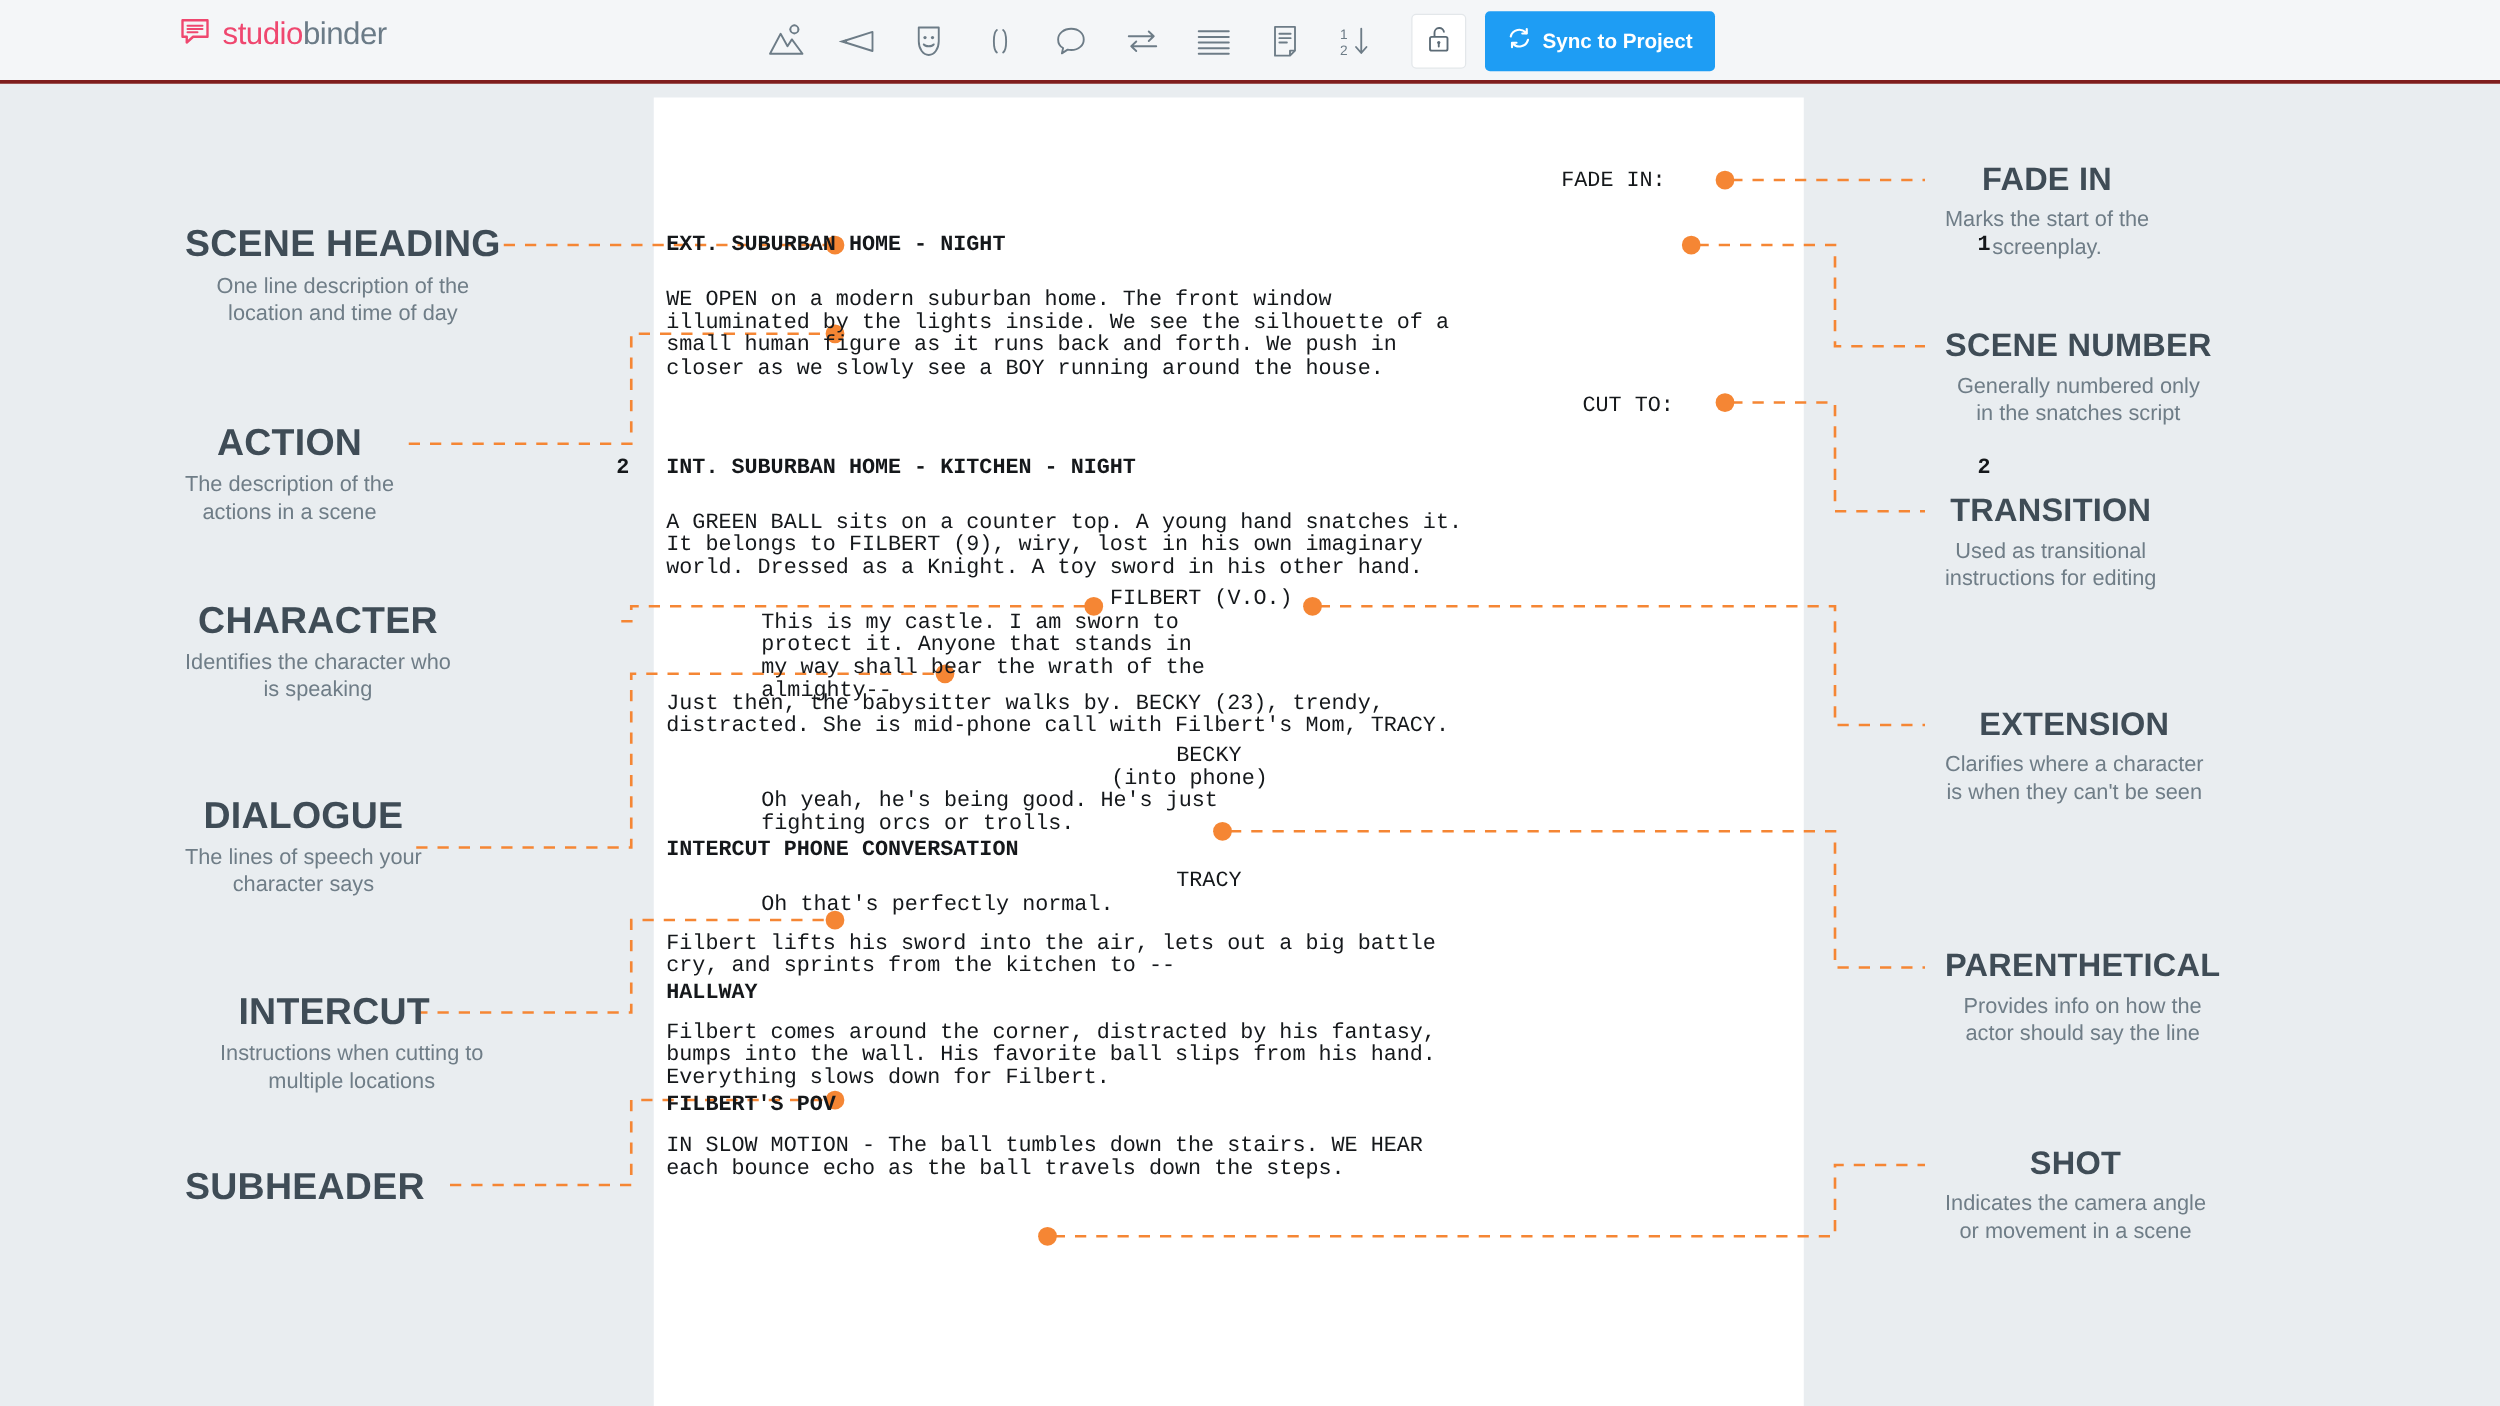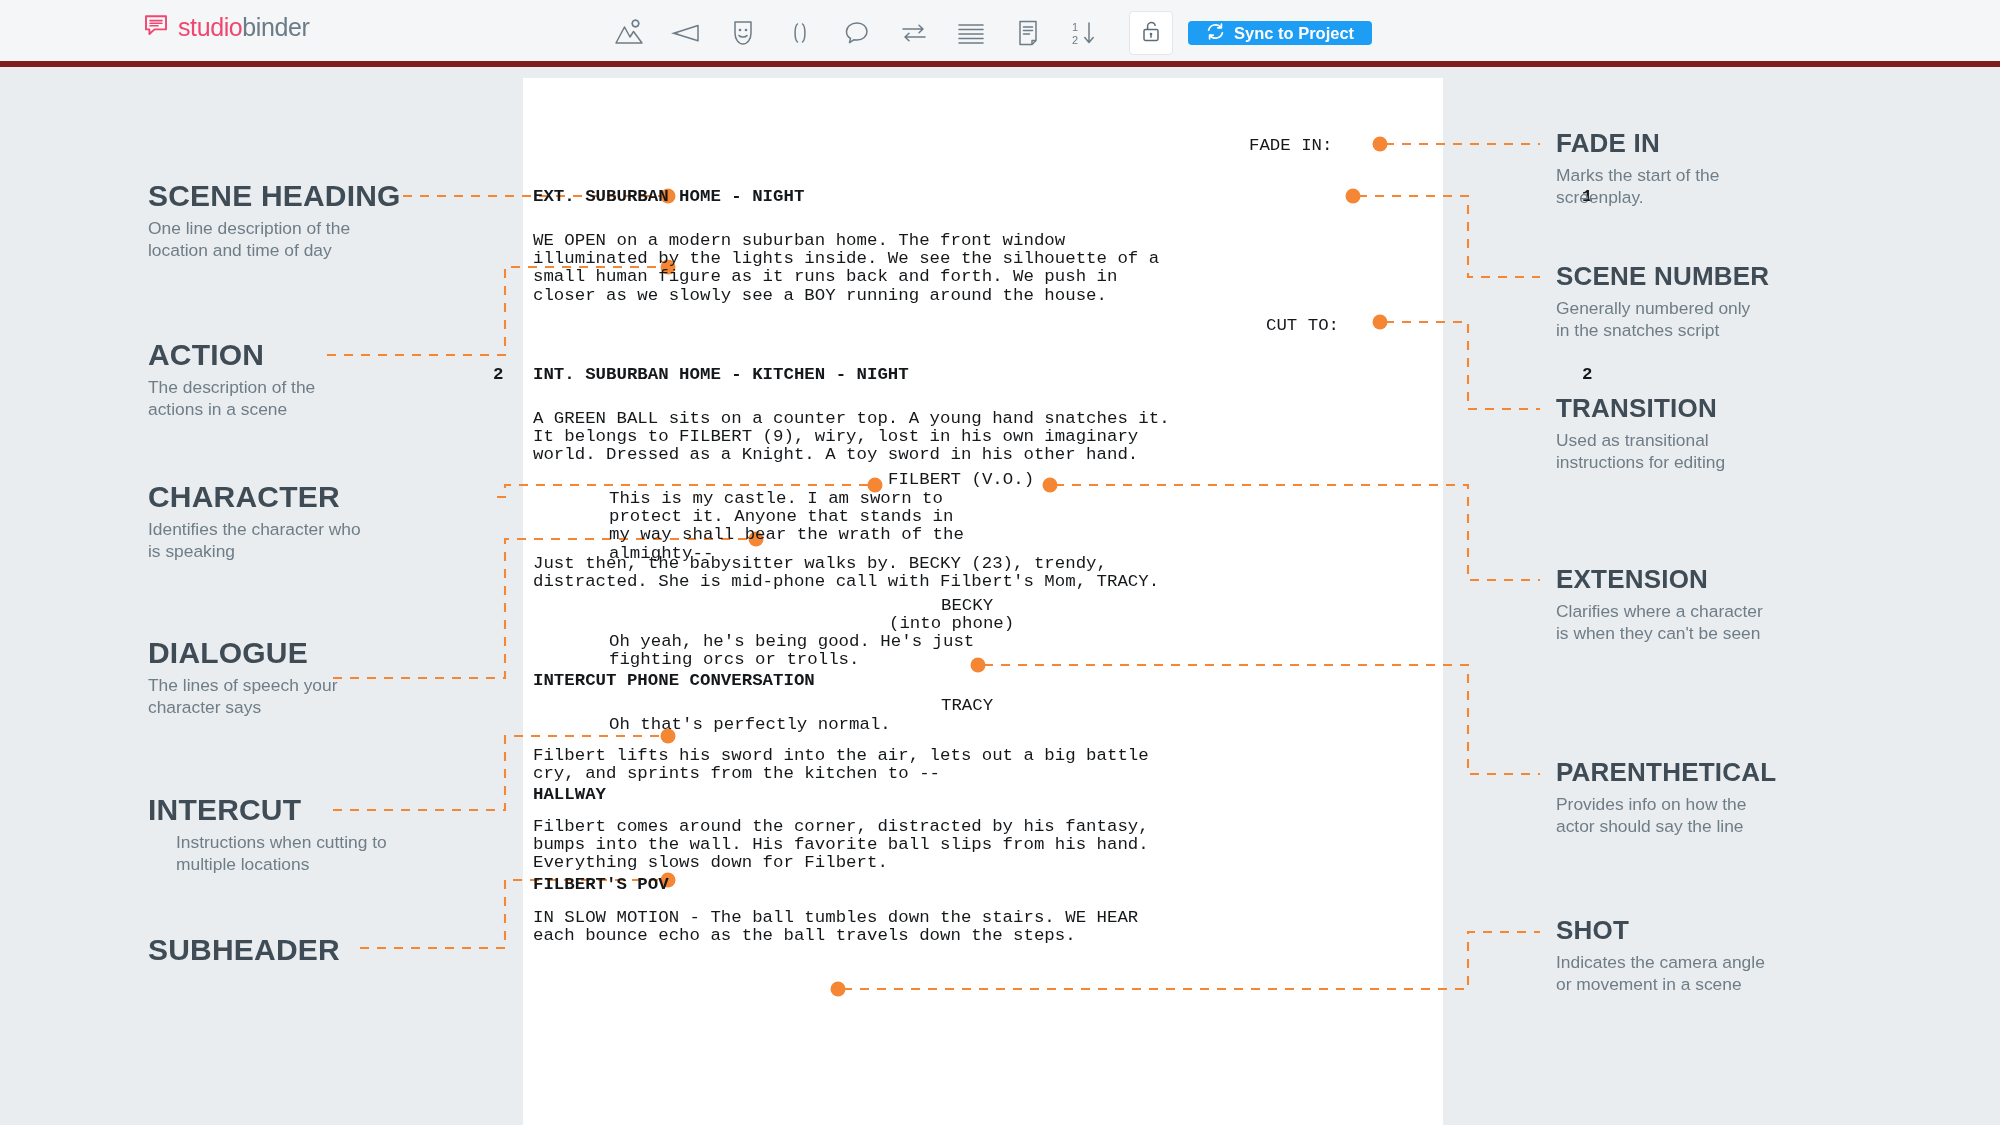--- a/index.html
+++ b/index.html
@@ -8,40 +8,40 @@
     background:#e9edf0;
     font-family:"Liberation Sans", sans-serif;
     overflow:hidden;
     position:relative;
   }
 
   
   #topbar{
     position:absolute; left:0; top:0; width:2000px; height:67px;
     background:#f4f6f8;
-    border-bottom:6px solid #7f1d1d;
+    border-bottom:3px solid #7f1d1d;
     z-index:40;
   }
   #logo{ position:absolute; left:143px; top:12px; display:flex; align-items:center; gap:9px;}
   #logo .logotext{ font-size:25px; letter-spacing:-0.4px; font-weight:400; }
   #logo .lt-a{ color:#ef476f; }
   #logo .lt-b{ color:#6b7b87; }
 
   #toolbar{ position:absolute; left:600px; top:7px; display:flex; align-items:center; gap:0px; }
   .tool{
     width:57px; height:52px; display:flex; align-items:center; justify-content:center;
     color:#6d7c87;
   }
   .tool svg{ display:block; }
   #lockbtn{
     width:44px; height:44px; margin-left:16px; border:1px solid #e3e7ea; border-radius:4px;
     background:#fff; display:flex; align-items:center; justify-content:center;
   }
   #syncbtn{
-    margin-left:15px; height:24px; padding:0 18px; border-radius:4px;
+    margin-left:15px; height:48px; padding:0 18px; border-radius:4px;
     background:#1e9df4; color:#fff; font-size:16.5px; font-weight:700;
     display:flex; align-items:center; gap:9px; white-space:nowrap;
   }
 
   
   #sheet{
     position:absolute; left:523px; top:78px; width:920px; height:1047px;
     background:#ffffff; z-index:10;
   }
 
@@ -52,21 +52,21 @@
   #script{
     position:absolute; left:523px; top:78px; width:920px; height:1068px;
     font-family:"Liberation Mono","DejaVu Sans Mono",monospace;
     font-size:17.4px; line-height:18.2px; color:#15181b;
     z-index:25;
   }
   #script .ln{ position:absolute; white-space:pre; }
   #script .b{ font-weight:700; }
 
   
-  .lbl{ position:absolute; z-index:30; }
+  .lbl{ position:absolute; z-index:30;text-align:center; }
   .lbl .h{
     font-size:30px; font-weight:700; color:#3f4c56; letter-spacing:0.2px;
     line-height:30px; white-space:nowrap;
   }
   .lbl .d{
     margin-top:6px; font-size:17.4px; line-height:22px; color:#6f7d87; font-weight:400;
   }
   .lbl.right .h{ font-size:26px; }
 </style>
 </head>

